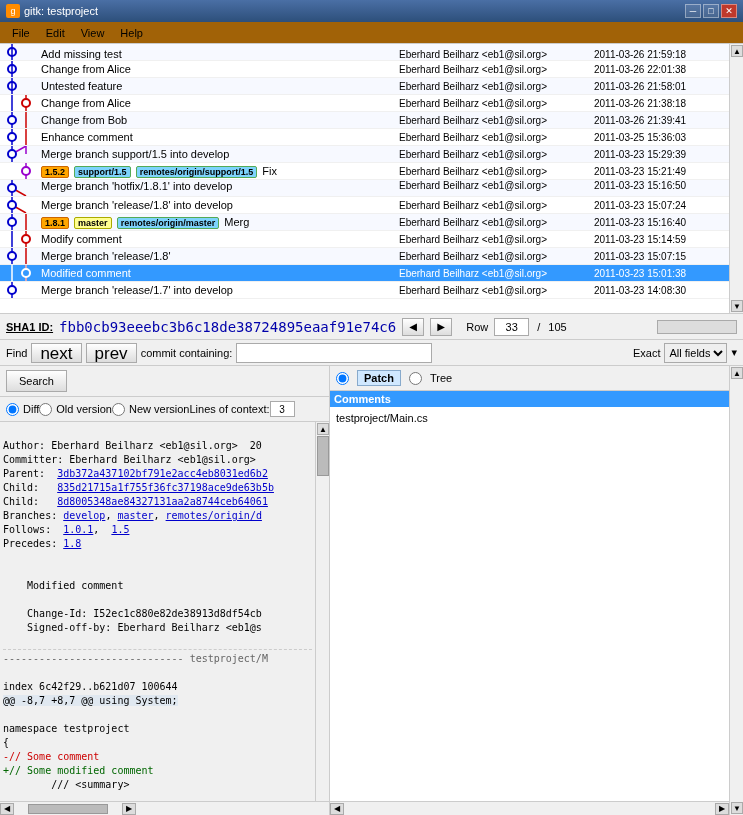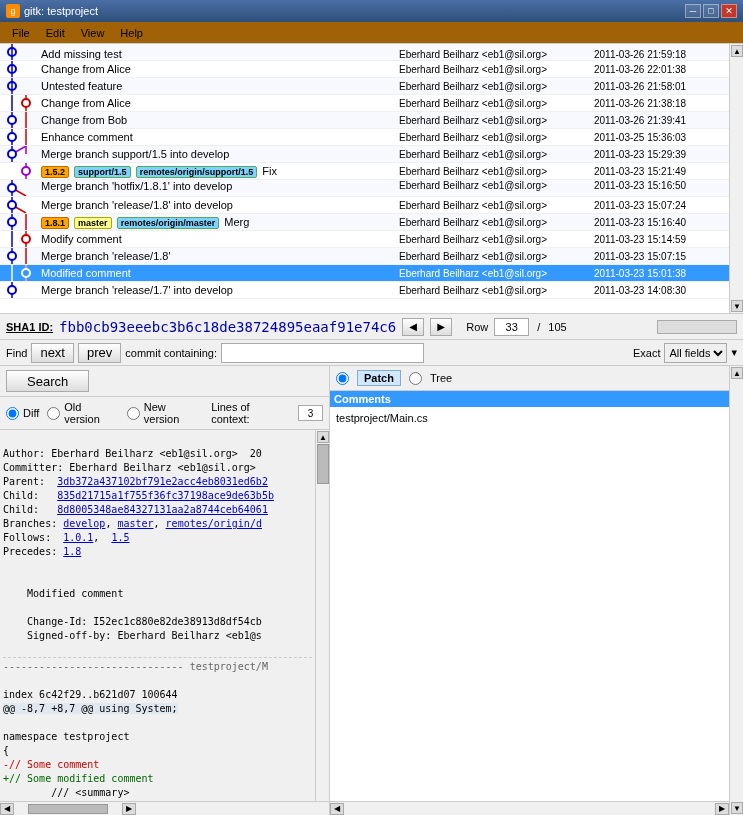--- a/index.html
+++ b/index.html
@@ -40,34 +40,34 @@
     .row-label { margin-left: 8px; }
     .row-input { width: 35px; border: 1px solid #aaa; text-align: center; font-size: 11px; height: 18px; }
     .row-sep { margin: 0 2px; }
     .row-total { font-weight: normal; }
     .sha-spacer { flex: 1; }
     .sha-scrollbar { width: 80px; height: 14px; background: #ddd; border: 1px solid #aaa; margin-left: 4px; }
     
     
     .find-row { background: #f0f0f0; border-bottom: 1px solid #ccc; height: 26px; display: flex; align-items: center; padding: 0 6px; gap: 4px; font-size: 11px; }
     .find-label { }
-    .find-btn { height: 20px; padding: 0 8px; border: 1px solid #aaa; background: linear-gradient(to bottom, #fff, #ddd); cursor: pointer; font-size: 13px; }
+    .find-btn { height: 20px; padding: 0 8px; border: 1px solid #aaa; background: linear-gradient(to bottom, #fff, #ddd); cursor: pointer; font-size: 17px; }
     .commit-containing { font-size: 11px; }
     .find-spacer { flex: 1; }
     .exact-label { font-size: 11px; }
     .find-select { height: 20px; font-size: 11px; border: 1px solid #aaa; }
     
     
     .bottom-panel { display: flex; flex: 1; overflow: hidden; }
     
     
     .left-panel { width: 330px; display: flex; flex-direction: column; border-right: 1px solid #ccc; }
     .search-btn-row { padding: 4px 6px; background: #f0f0f0; border-bottom: 1px solid #ccc; }
-    .search-btn { height: 22px; padding: 0 20px; border: 1px solid #aaa; background: linear-gradient(to bottom, #fff, #ddd); cursor: pointer; font-size: 13px; }
-    .diff-row { padding: 4px 6px; background: #f0f0f0; border-bottom: 1px solid #ccc; display: flex; align-items: center; gap: 8px; font-size: 11px; }
+    .search-btn { height: 22px; padding: 0 12px; border: 1px solid #aaa; background: linear-gradient(to bottom, #fff, #ddd); cursor: pointer; font-size: 11px; }
+    .diff-row { padding: 4px 6px; background: #f0f0f0; border-bottom: 1px solid #ccc; display: flex; align-items: center; font-size: 11px; }
     .radio-group { display: flex; align-items: center; gap: 4px; }
     .diff-link { color: #0000cc; text-decoration: underline; cursor: pointer; }
     
     
     .right-panel { flex: 1; display: flex; flex-direction: column; }
     .patch-tree-row { background: #f0f0f0; border-bottom: 1px solid #ccc; padding: 4px 6px; display: flex; align-items: center; gap: 8px; font-size: 11px; }
     .tab-selected { background: #d0e8ff; border: 1px solid #88aacc; padding: 1px 6px; font-weight: bold; }
     .file-item { padding: 1px 2px; cursor: pointer; }
     
     .left-diff-container { flex: 1; display: flex; overflow: hidden; }

